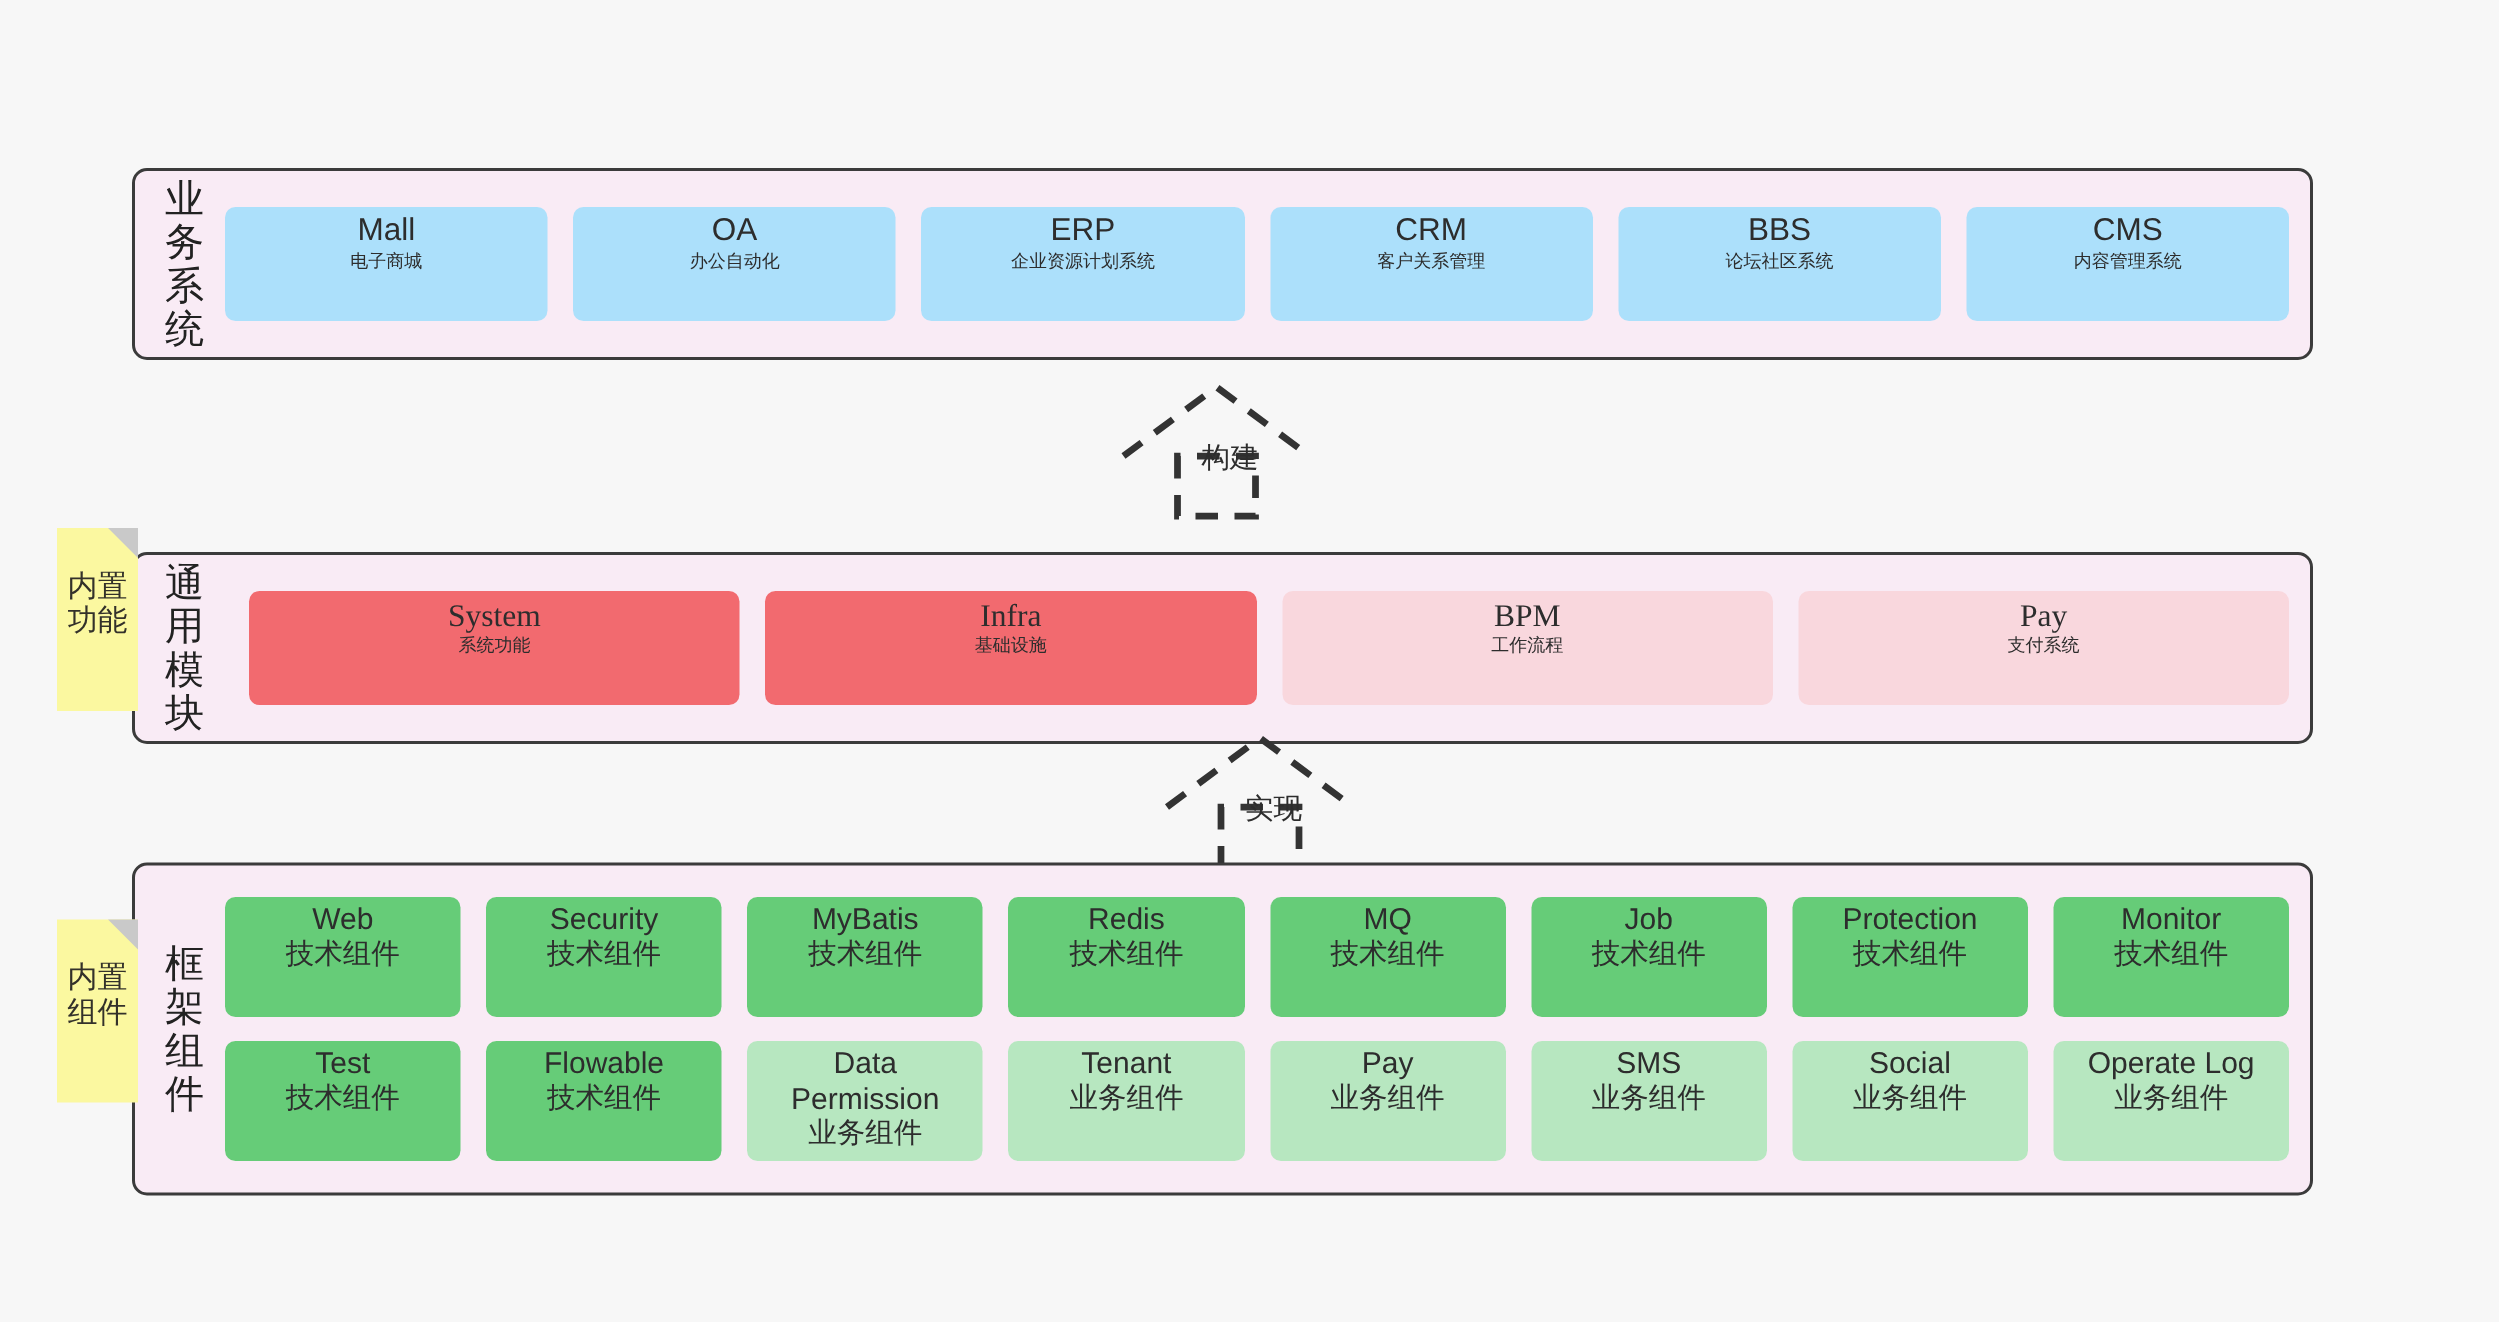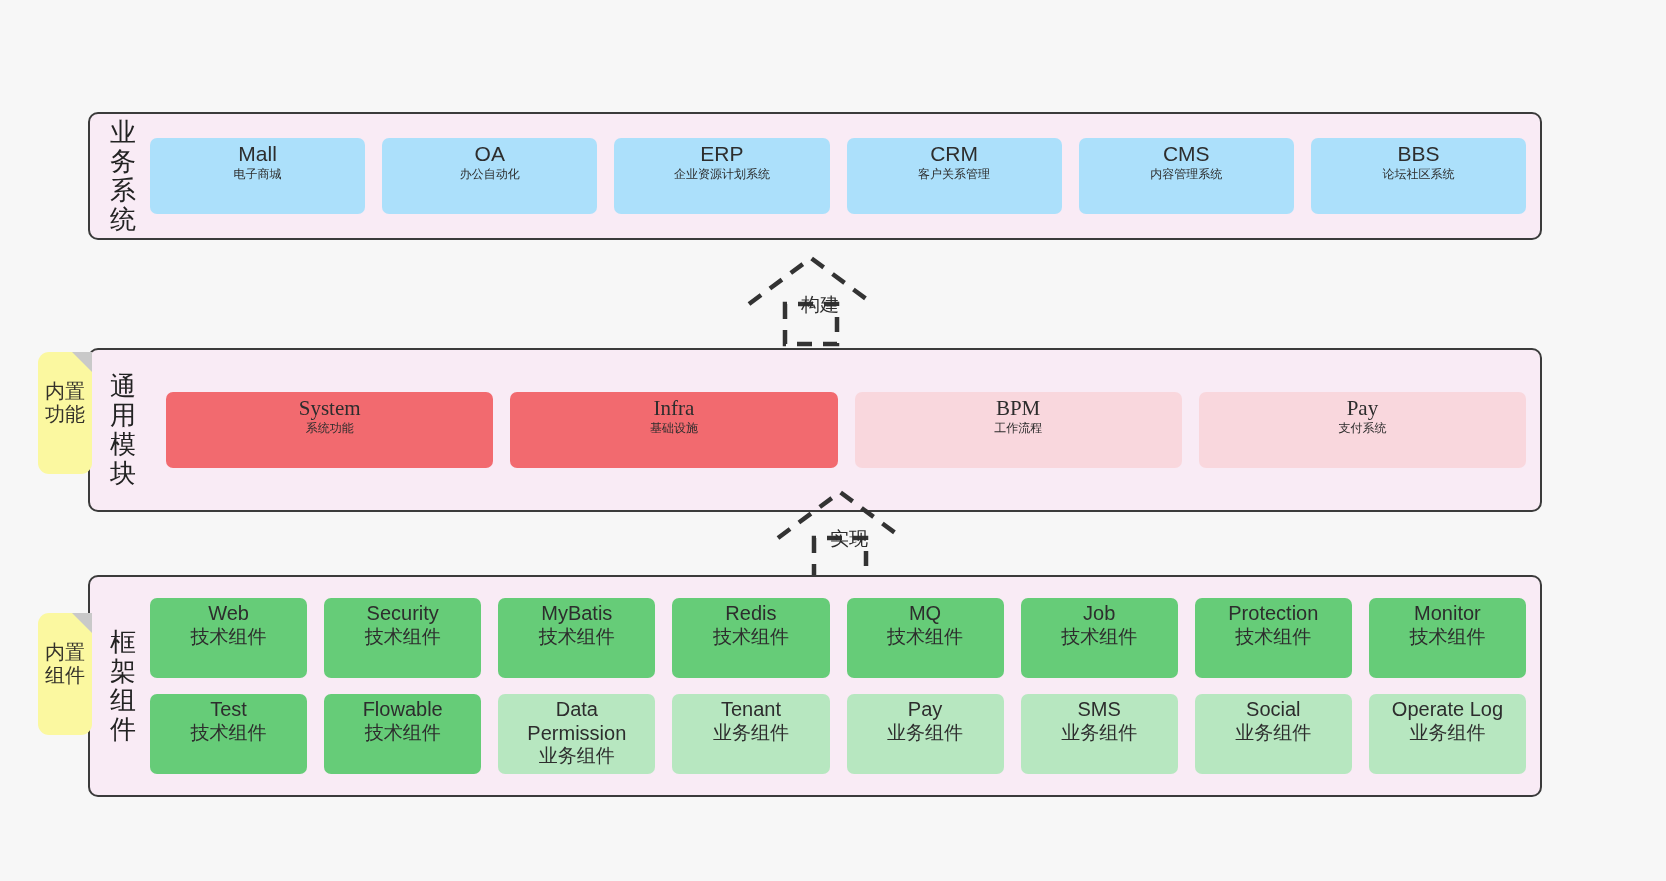--- a/index.html
+++ b/index.html
@@ -57,21 +57,21 @@
     line-height:1.18;
   }
   .cell .en{font-size:21px;}
   .cell .cn{font-size:12px;}
 
   
   #layer-business{left:88px;top:112px;width:1454px;height:128px;}
   #layer-business .cell{height:76px;background:#ace0fb;}
 
   
-  #layer-common{left:88px;top:348px;width:1454px;height:164px;gap:16px;}
+  #layer-common{left:88px;top:368px;width:1454px;height:128px;gap:16px;}
   #layer-common .cell{height:76px;background:#f9d7dd;font-family:Liberation Serif, serif;}
   #layer-common .cell.strong{background:#f26a6f;}
 
   
   #layer-framework{left:88px;top:575px;width:1454px;height:222px;}
   #layer-framework .cells{gap:16px;}
   #layer-framework .cell{height:80px;background:#b7e7c0;}
   #layer-framework .cell.tech{background:#66cc78;}
   #layer-framework .cell .en{font-size:20px;}
   #layer-framework .cell .cn{font-size:19px;}
@@ -82,21 +82,20 @@
     width:54px;
     background:#fbf8a0;
     color:#33312a;
     font-size:20px;
     line-height:1.13;
     text-align:center;
     padding:28px 6px 10px 6px;
     box-sizing:border-box;
     word-break:break-all;
     z-index:1;
-    border-radius:11px;
   }
   .sticky .fold{
     position:absolute;
     top:0;right:0;
     width:0;height:0;
     border-left:20px solid transparent;
     border-top:20px solid #c9c9c9;
   }
   #note-common{left:38px;top:352px;height:122px;}
   #note-framework{left:38px;top:613px;height:122px;}
@@ -133,26 +132,26 @@
       </div>
       <div class="cell">
         <span class="en">ERP</span>
         <span class="cn">企业资源计划系统</span>
       </div>
       <div class="cell">
         <span class="en">CRM</span>
         <span class="cn">客户关系管理</span>
       </div>
       <div class="cell">
+        <span class="en">BBS</span>
+        <span class="cn">论坛社区系统</span>
+      </div>
+      <div class="cell">
         <span class="en">CMS</span>
         <span class="cn">内容管理系统</span>
-      </div>
-      <div class="cell">
-        <span class="en">BBS</span>
-        <span class="cn">论坛社区系统</span>
       </div>
     </div>
   </div>
 </div>
 
 <div class="connector" id="conn-build">
   <svg width="160" height="96" viewBox="0 0 160 96">
     <path d="M10 52 L72 6 L134 52" fill="none" stroke="#333" stroke-width="4.5" stroke-dasharray="15 11" stroke-linecap="butt"></path>
     <path d="M46 52 L46 92 L98 92 L98 52 Z" fill="none" stroke="#333" stroke-width="4.5" stroke-dasharray="15 11"></path>
   </svg>

